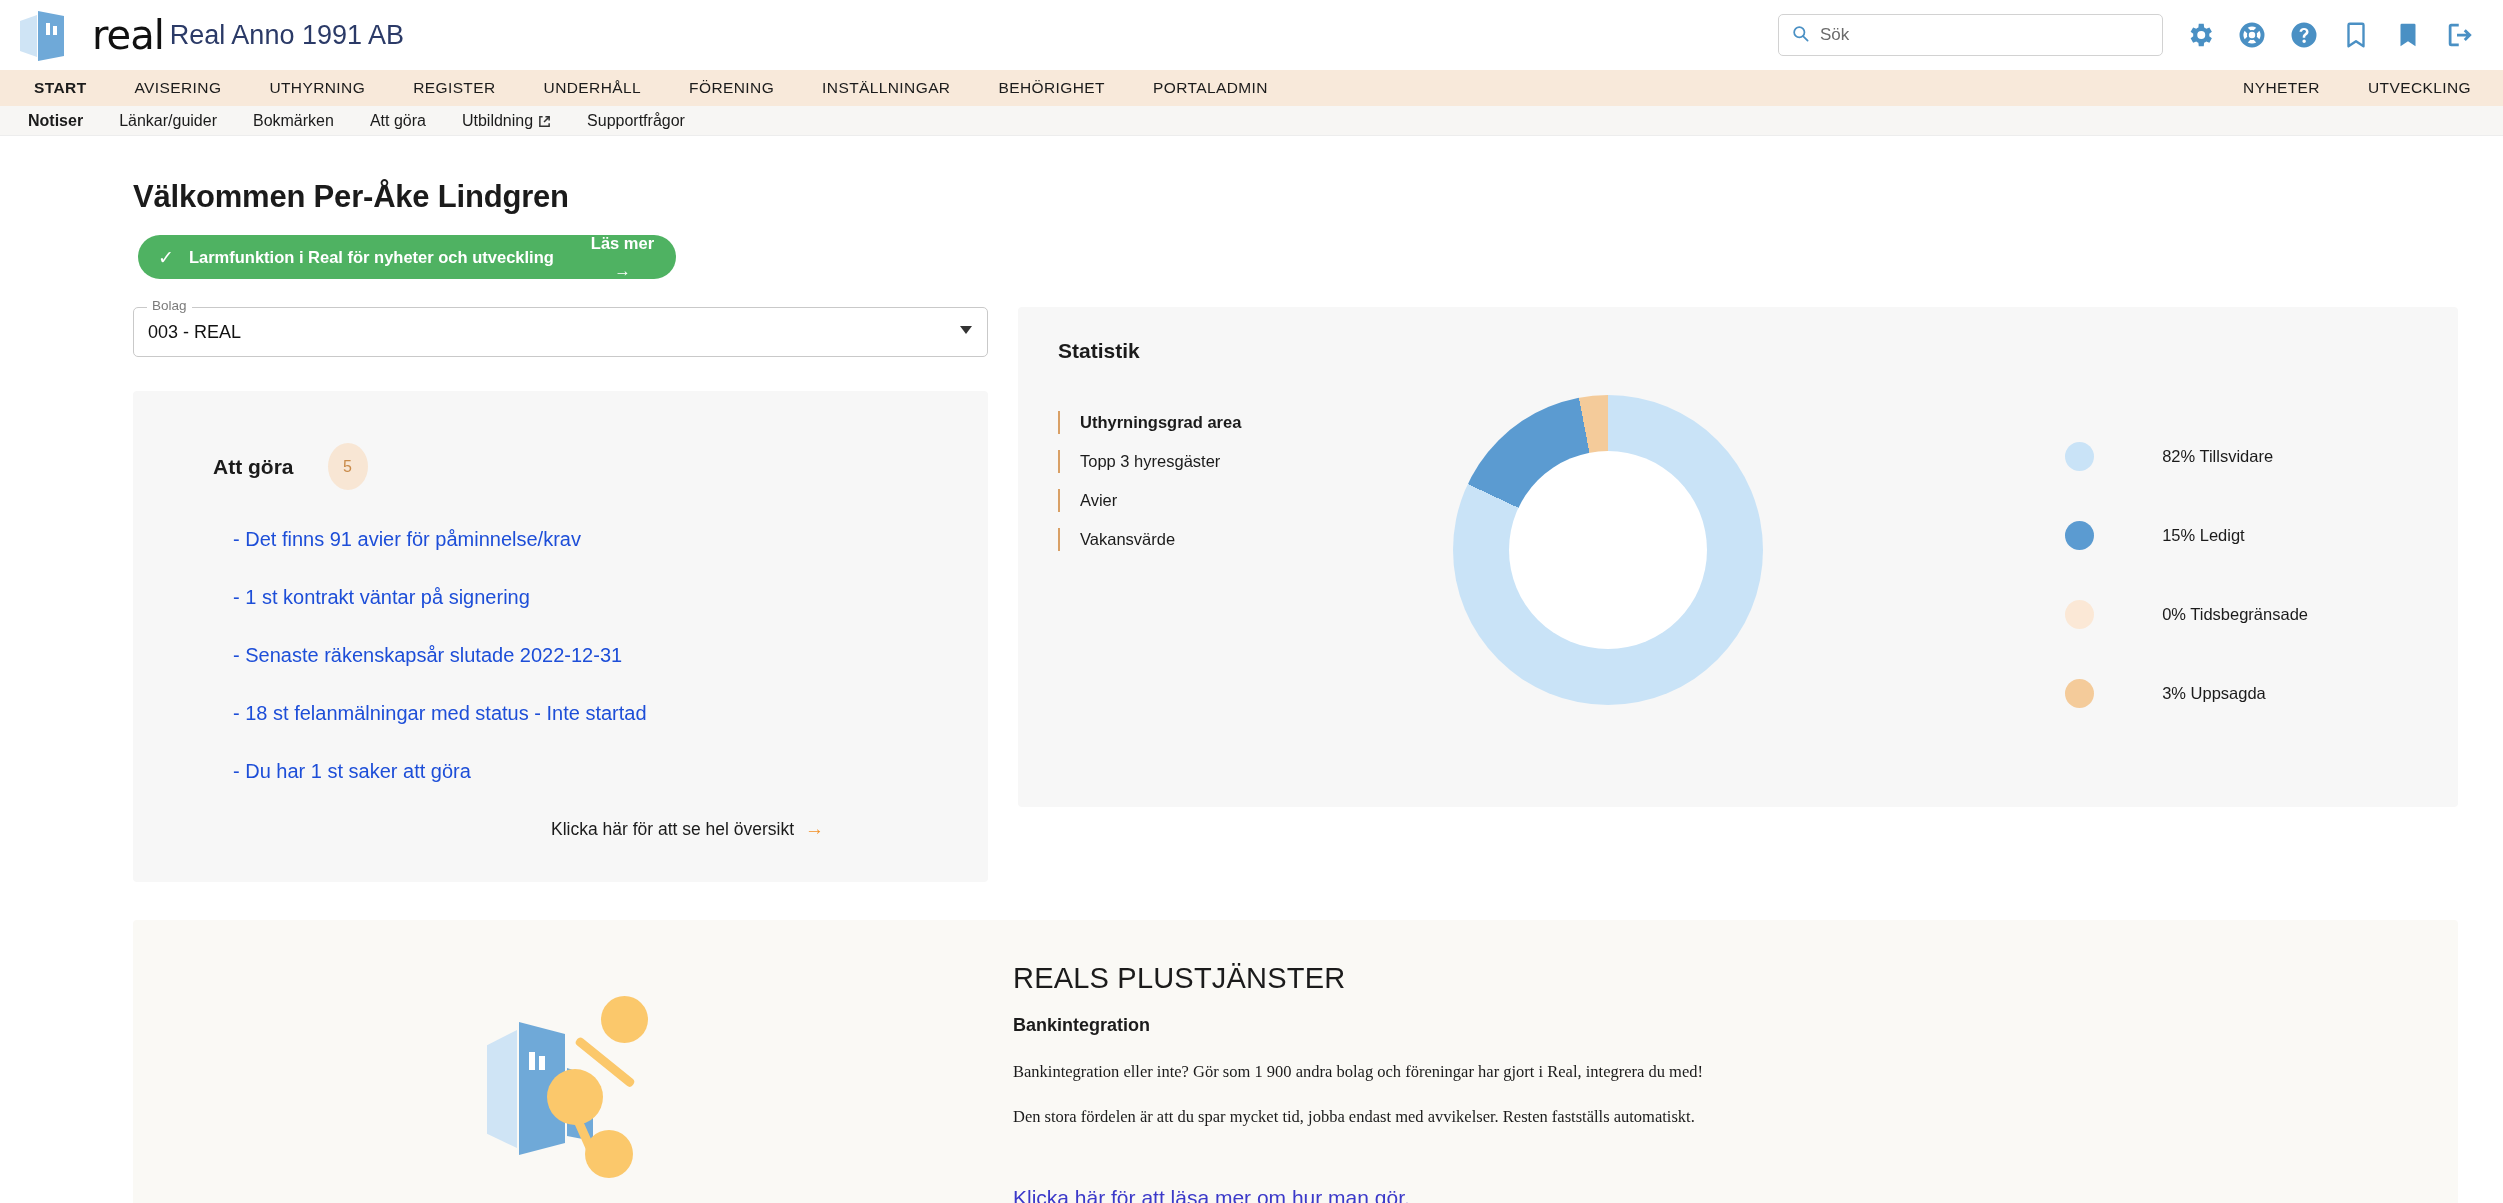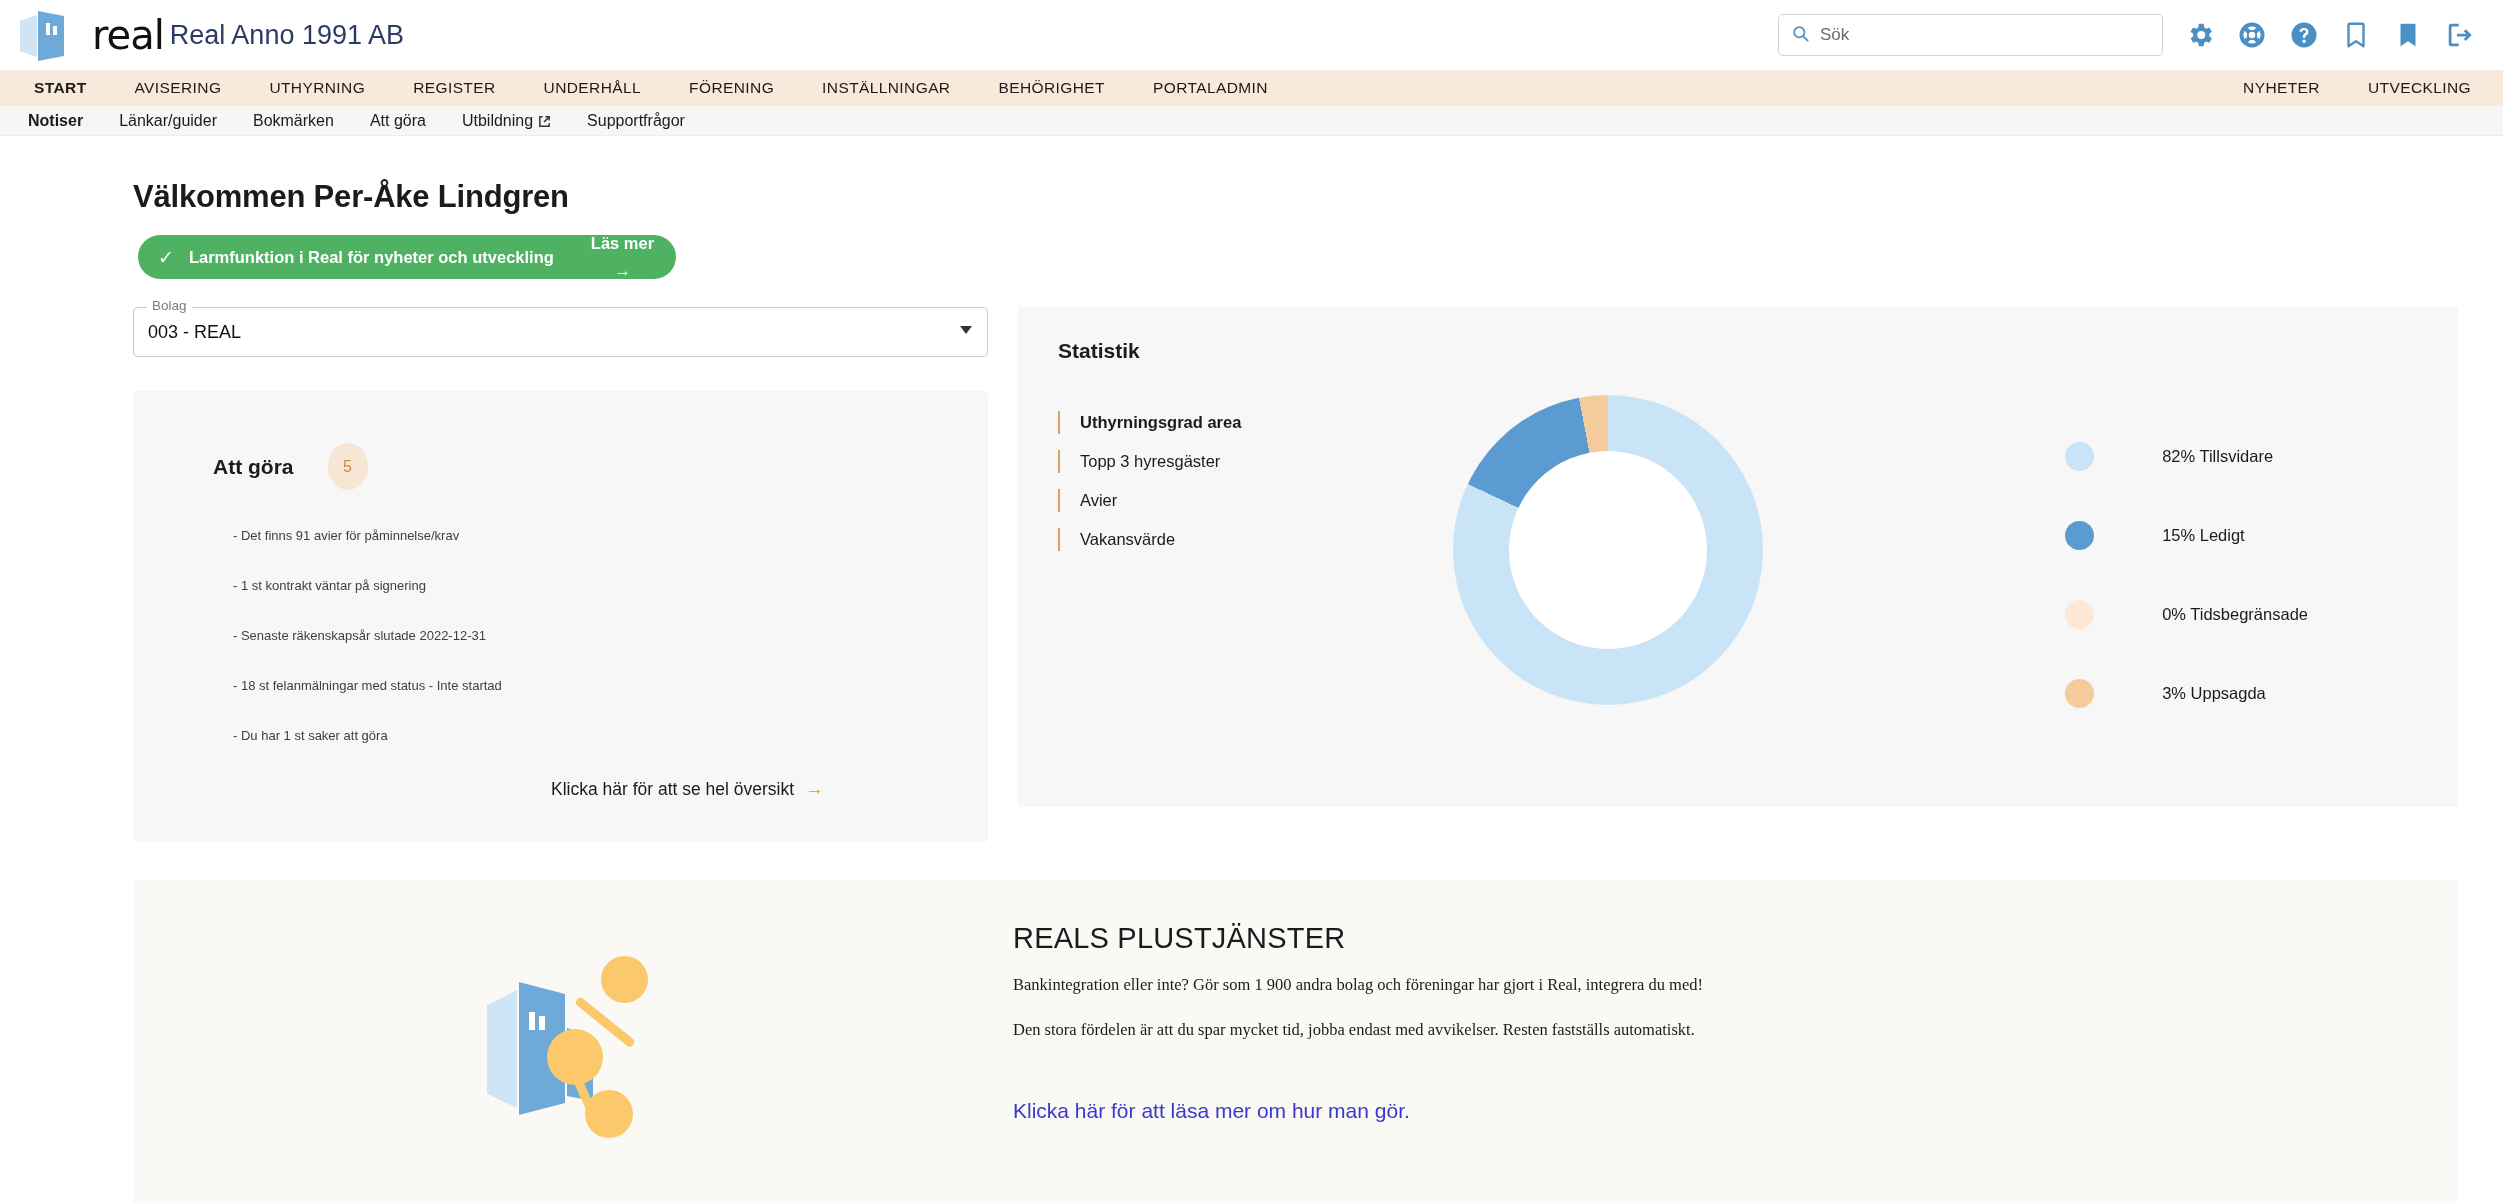--- a/index.html
+++ b/index.html
@@ -140,21 +140,21 @@
   }
   .card-todo { padding: 40px 46px 42px 46px; min-height: 420px; }
   .todo-head { display: flex; align-items: center; gap: 34px; margin: 12px 0 38px 34px; }
   .todo-title { font-size: 21px; font-weight: bold; }
   .badge {
     width: 40px; height: 47px; border-radius: 50%;
     background: #f8e6d4; color: #c98b4a;
     display: flex; align-items: center; justify-content: center; font-size: 16px;
   }
   .todo-list { list-style: none; margin-left: 54px; }
-  .todo-list li { font-size: 13px; margin-bottom: 35px; color: #404040; }
+  .todo-list li { font-size: 20px; margin-bottom: 35px; color: #1d4ed8; }
   .todo-link {
     text-align: right; font-size: 17.5px; margin-top: 22px; padding-right: 118px;
     cursor: pointer;
   }
   .todo-link .arr { color: #f29128; font-size: 19px; margin-left: 6px; }
 
   
   .col-right { flex: 1 1 auto; }
   .card-stat {
     padding: 32px 40px 38px 40px; min-height: 500px;
@@ -428,20 +428,21 @@
           <div class="win2"></div>
         <div class="link1"></div>
           <div class="link2"></div>
         <div class="node n1"></div>
           <div class="node n2"></div>
           <div class="node n3"></div>
       </div>
     </div>
     <div class="promo-body">
       <div class="promo-h1">REALS PLUSTJÄNSTER</div>
+      <div class="promo-h2">Bankintegration</div>
       <div class="promo-p">Bankintegration eller inte? Gör som 1 900 andra bolag och föreningar har gjort i Real, integrera du med!</div>
       <div class="promo-p">Den stora fördelen är att du spar mycket tid, jobba endast med avvikelser. Resten fastställs automatiskt.</div>
       <a class="promo-link">Klicka här för att läsa mer om hur man gör.</a>
       
     </div>
   </div>
 
 </div>
 
 </body></html>

